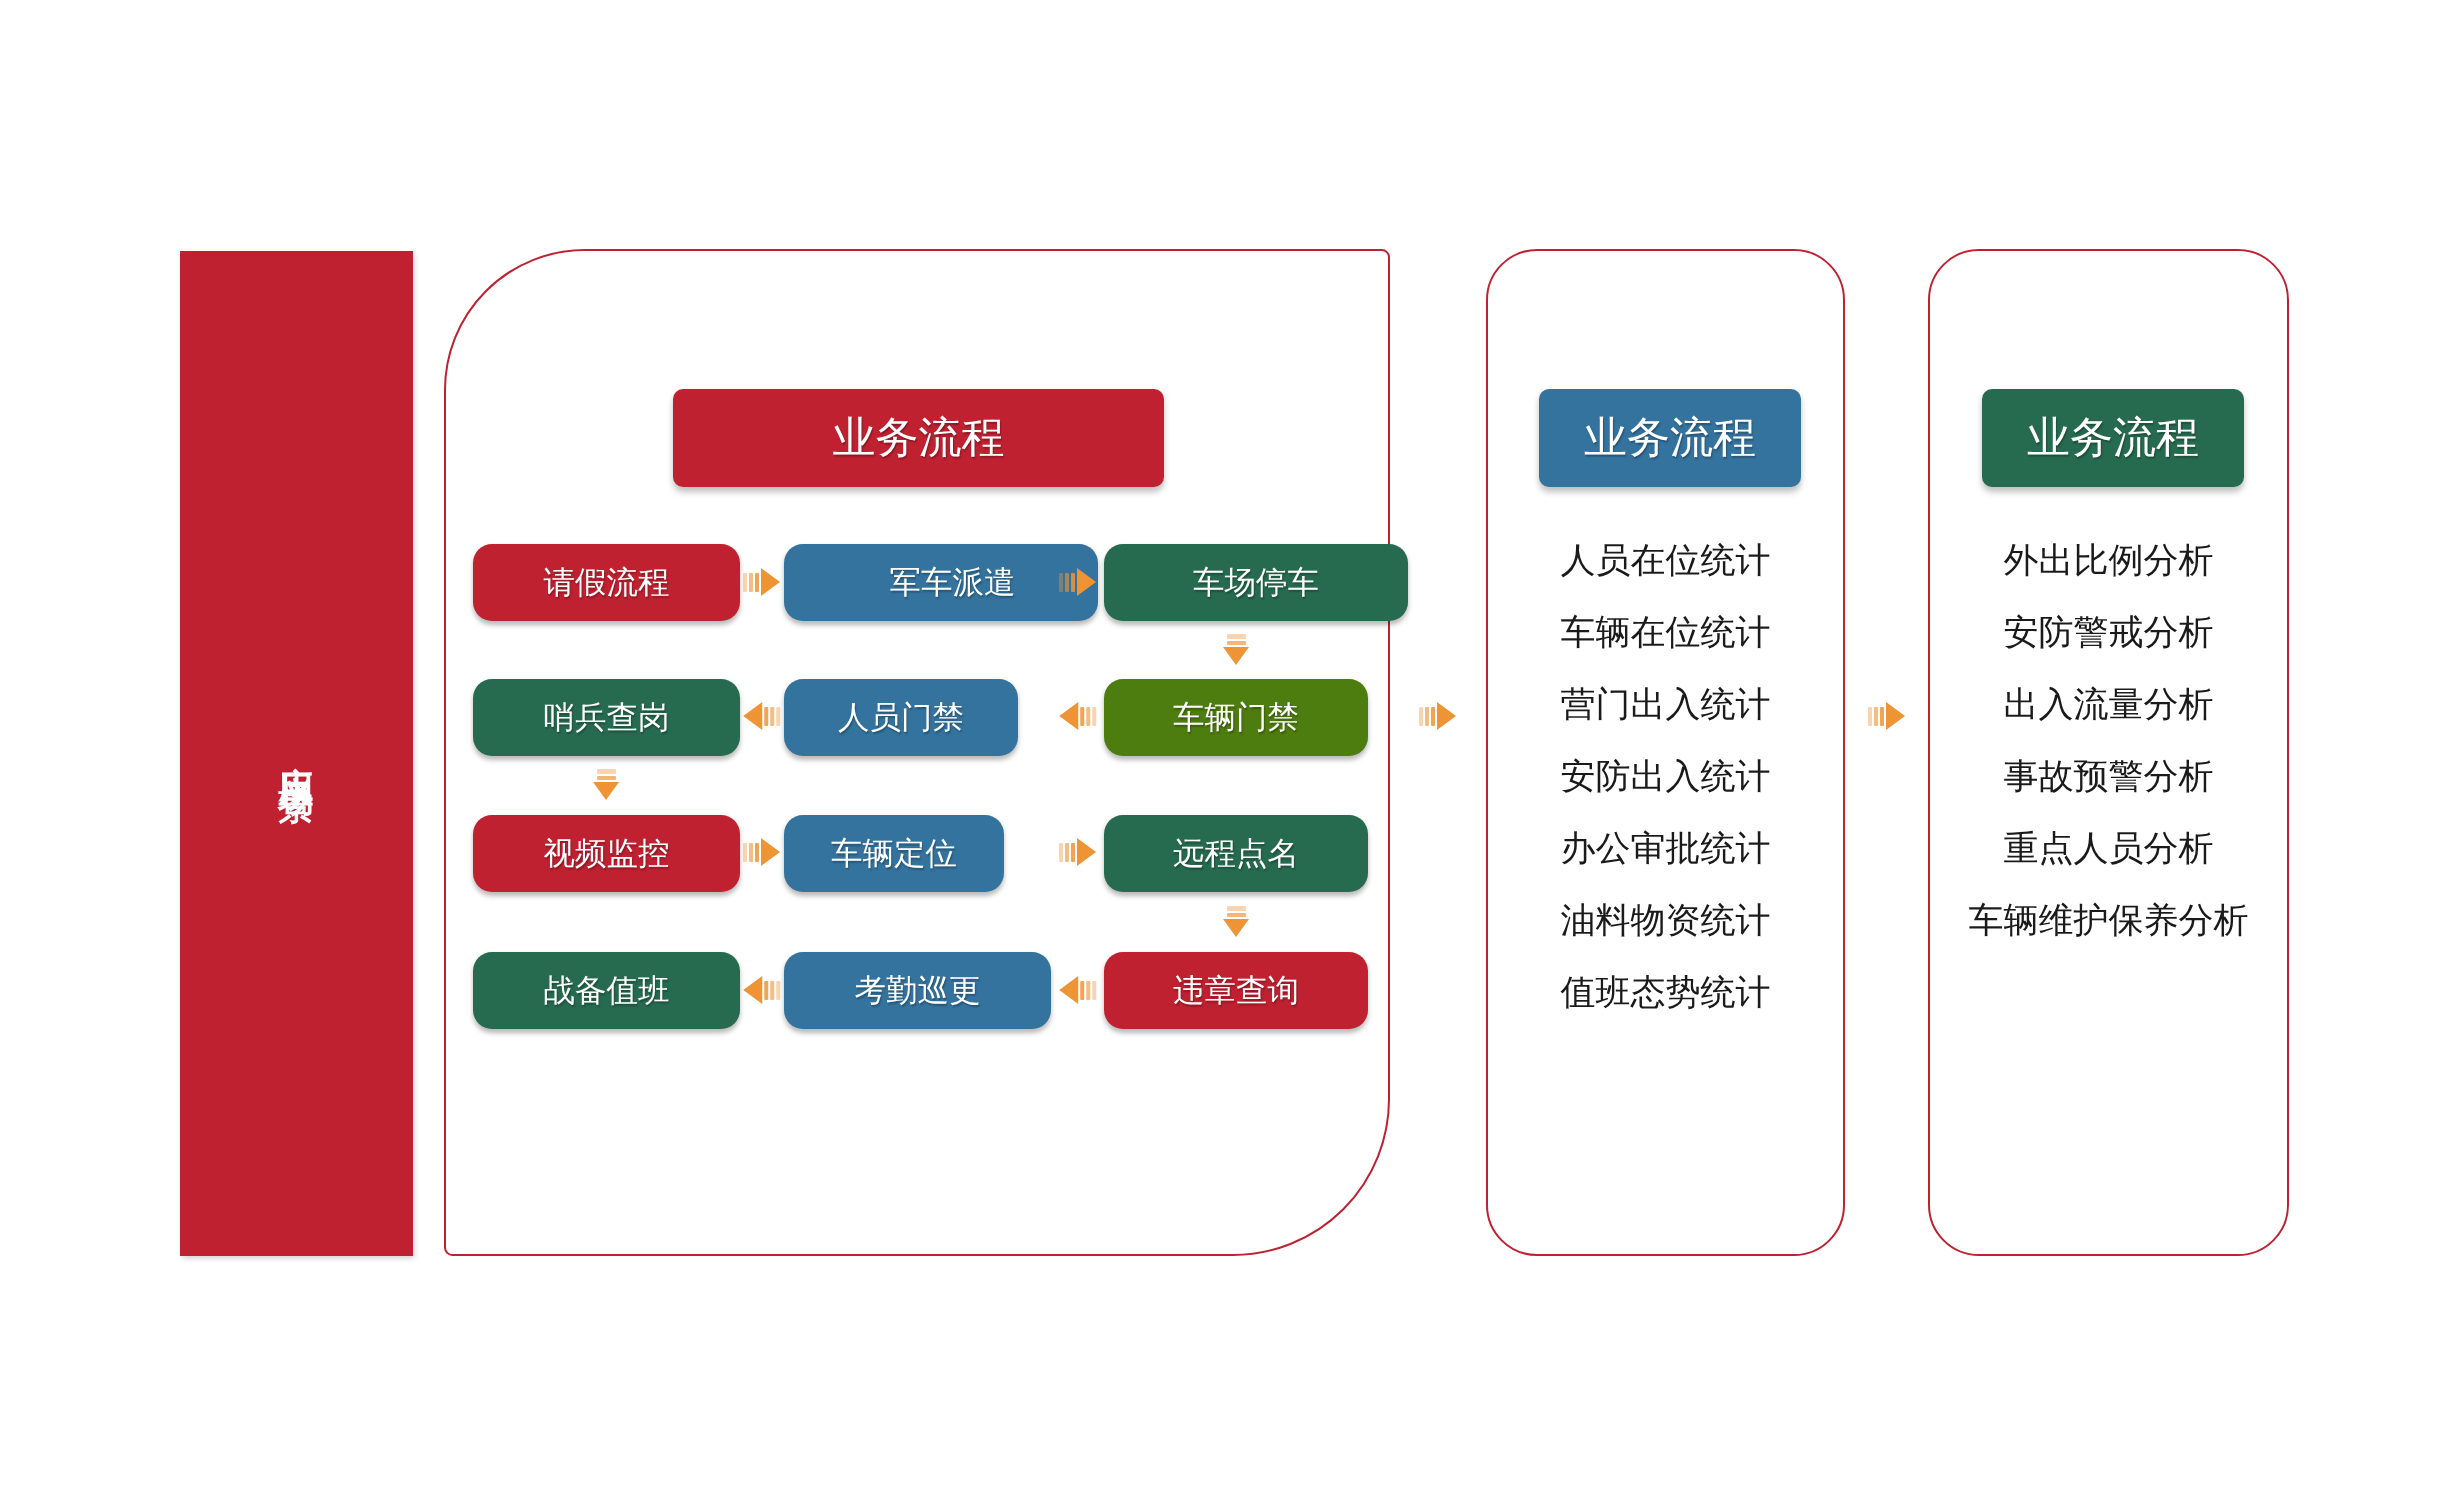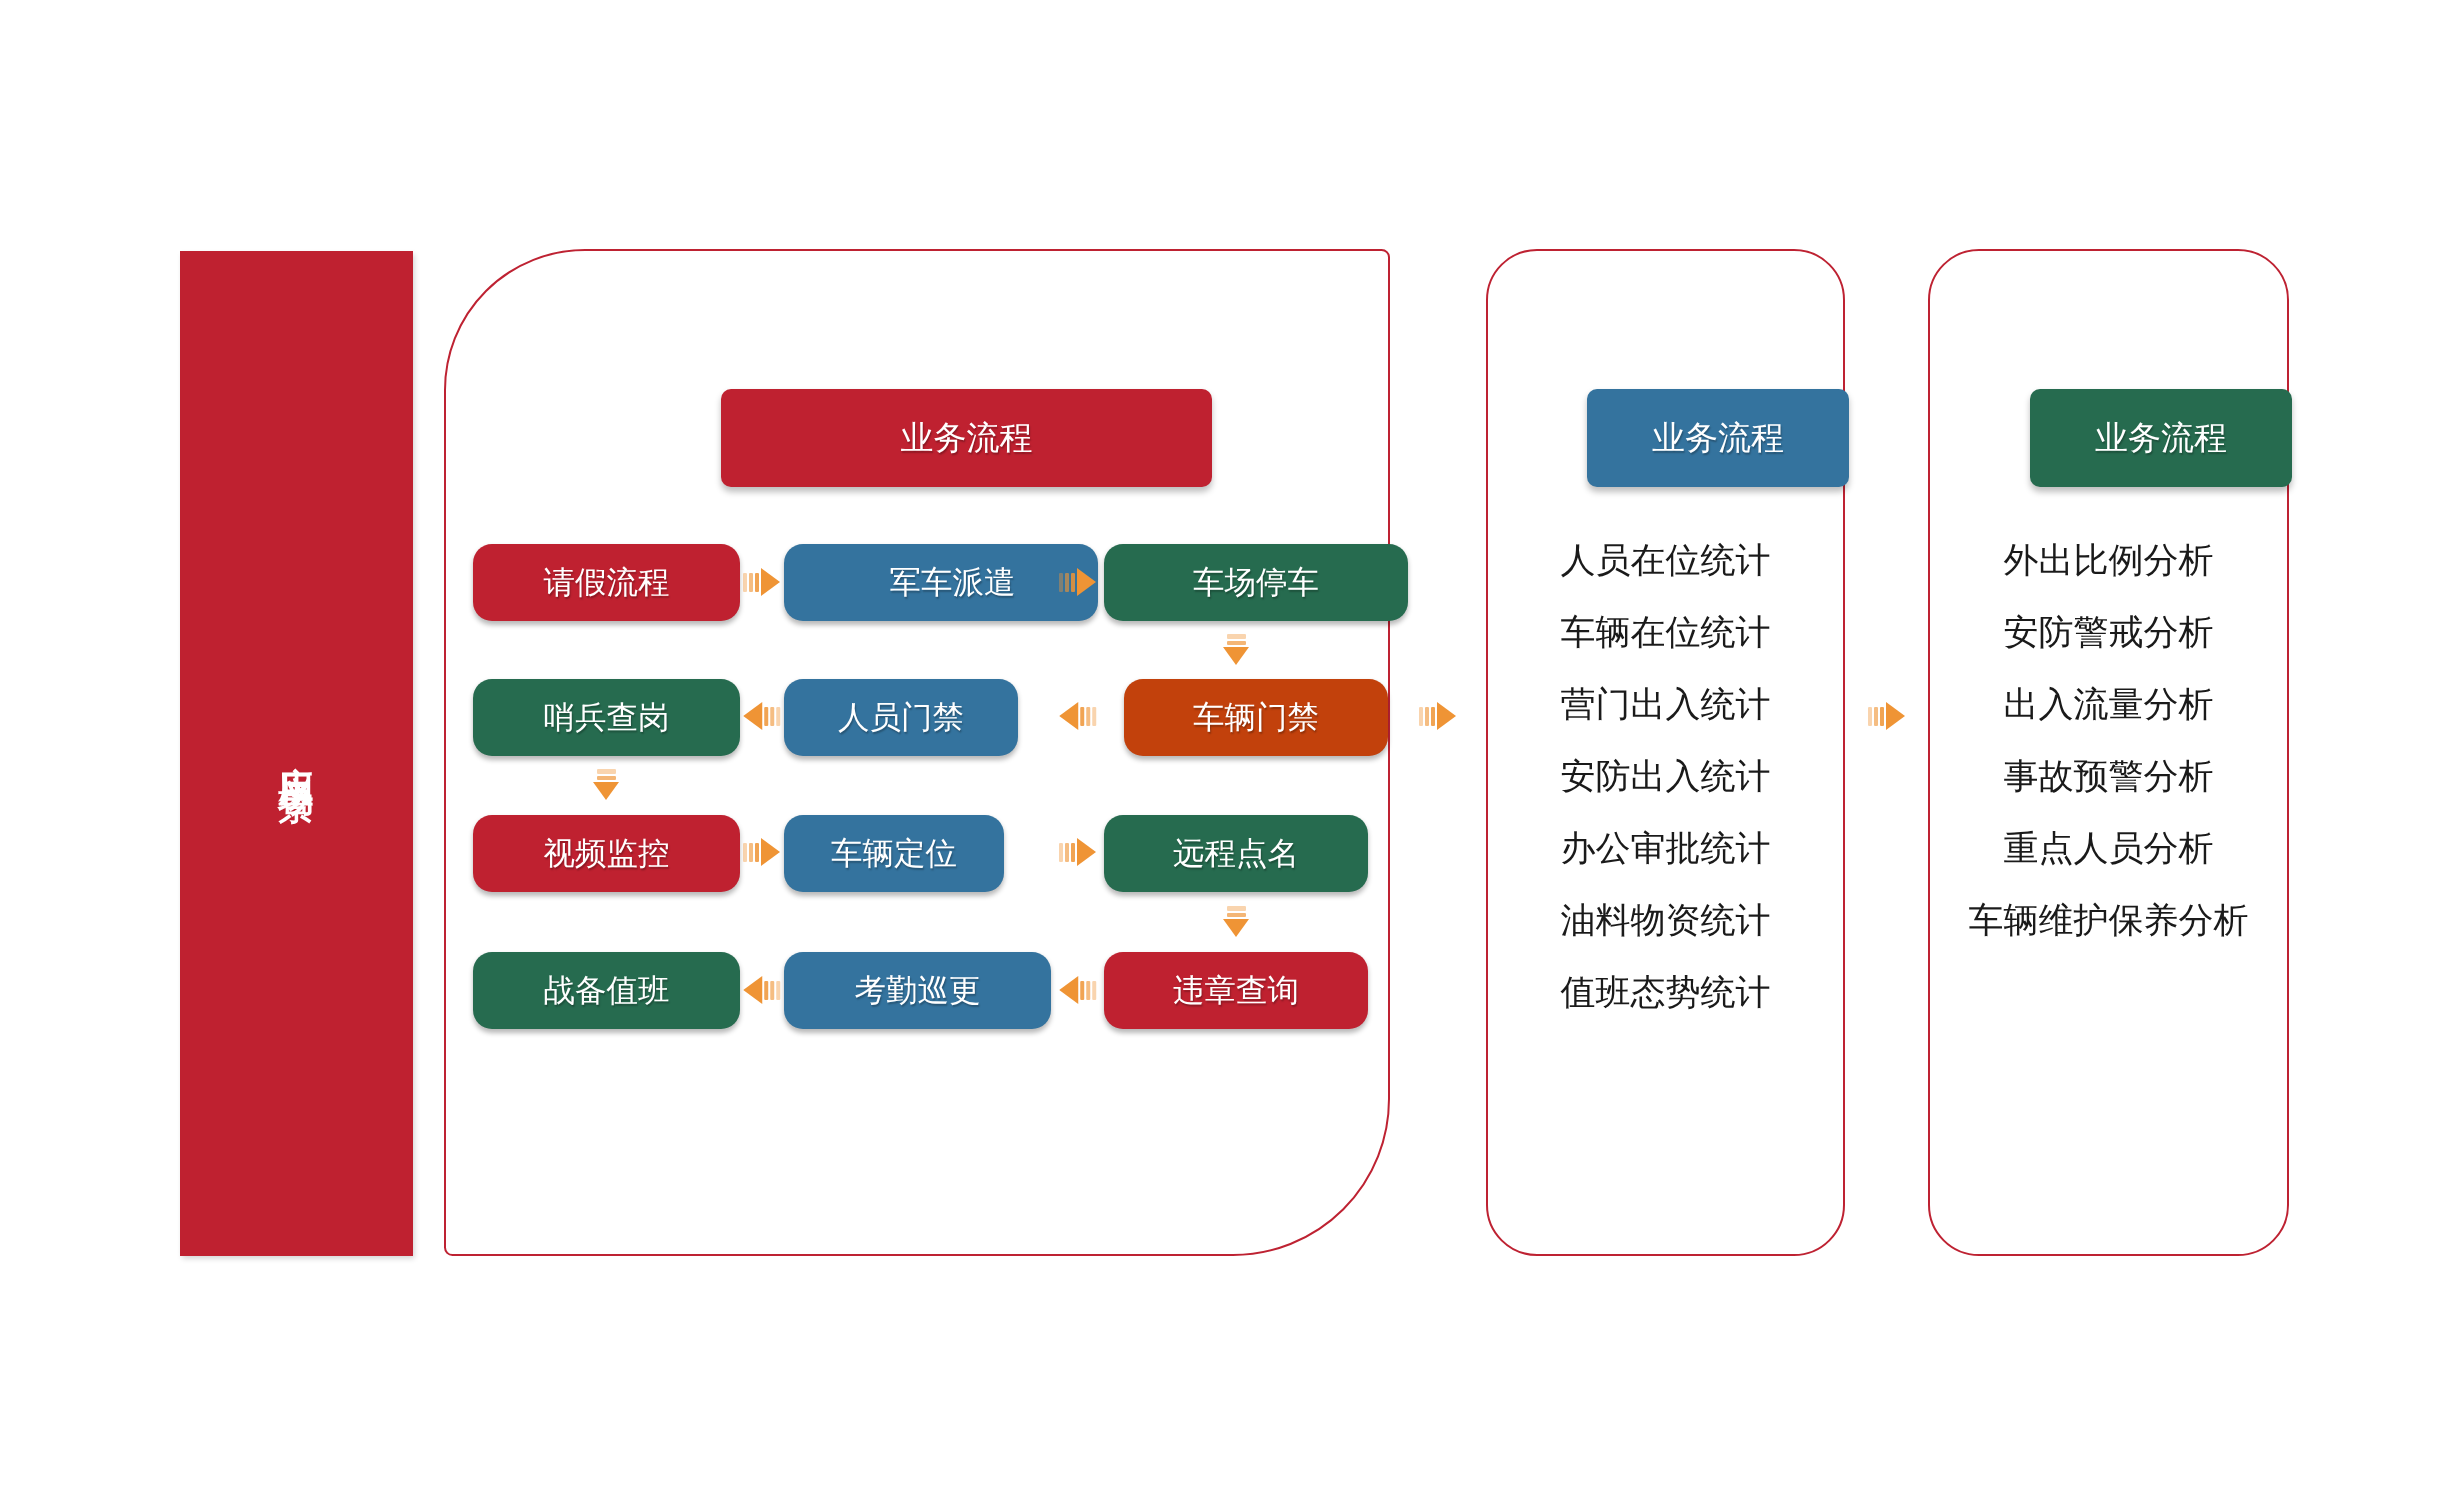--- a/index.html
+++ b/index.html
@@ -11,22 +11,22 @@
     background:#BF2130;display:flex;align-items:center;justify-content:center;
     box-shadow:2.2px 3.4px 5.6px rgba(0,0,0,.18);}
   .scenario-bar .vtext{writing-mode:vertical-rl;text-orientation:upright;
     color:#ffffff;font-size:35px;font-weight:700;letter-spacing:7.9px;line-height:1;}
 
   
   .process-panel{position:absolute;left:444px;top:249px;width:946px;height:1007px;
     border:2.2px solid #BE2232;border-radius:141px 8.4px 157px 8.4px;background:#ffffff;box-sizing:border-box;}
 
   .hdr{position:absolute;display:flex;align-items:center;justify-content:center;
-    border-radius:10px;color:#ffffff;font-size:33px;
-    box-shadow:0 4.5px 6.7px rgba(0,0,0,.25);text-shadow:1.1px 1.7px 1.7px rgba(0,0,0,.28);margin-left:48px;}
+    border-radius:10px;color:#ffffff;font-size:43px;
+    box-shadow:0 4.5px 6.7px rgba(0,0,0,.25);text-shadow:1.1px 1.7px 1.7px rgba(0,0,0,.28);}
   .process-panel .hdr{left:227px;top:138px;width:491px;height:98px;}
 
   .pbox{position:absolute;height:77px;display:flex;align-items:center;justify-content:center;
     border-radius:19px;color:#ffffff;font-size:31.5px;
     box-shadow:0 3.9px 5px rgba(0,0,0,.28);text-shadow:1.1px 1.7px 1.7px rgba(0,0,0,.28);}
 
   
   .harrow{position:absolute;display:flex;align-items:center;}
   .harrow .b{width:3.9px;height:19px;margin-right:2.2px;border-radius:1.1px;background:#EF9435;}
   .harrow .b1{opacity:.40;} .harrow .b2{opacity:.62;} .harrow .b3{opacity:.85;}
@@ -79,21 +79,21 @@
         <span class="head"></span>
       </div>
     <div class="varrow" style="left:777px;top:383px">
         <i class="b b1"></i>
         <i class="b b2"></i>
         <span class="head"></span>
       </div>
 
     <div class="pbox" style="left: 27px; top: 428px; width: 267px; background: rgb(38, 107, 79);">哨兵查岗</div>
     <div class="pbox" style="left: 338px; top: 428px; width: 234px; background: rgb(52, 115, 158);">人员门禁</div>
-    <div class="pbox" style="left: 658px; top: 428px; width: 264px; background: #c2410c; margin-left: 20px;">车辆门禁</div>
+    <div class="pbox" style="left: 658px; top: 428px; width: 264px; background: #4d7c0f;">车辆门禁</div>
     <div class="harrow left" style="left:297px;top:451px">
         <i class="b b1"></i>
         <i class="b b2"></i>
         <i class="b b3"></i>
         <span class="head"></span>
       </div>
     <div class="harrow left" style="left:613px;top:451px">
         <i class="b b1"></i>
         <i class="b b2"></i>
         <i class="b b3"></i>

